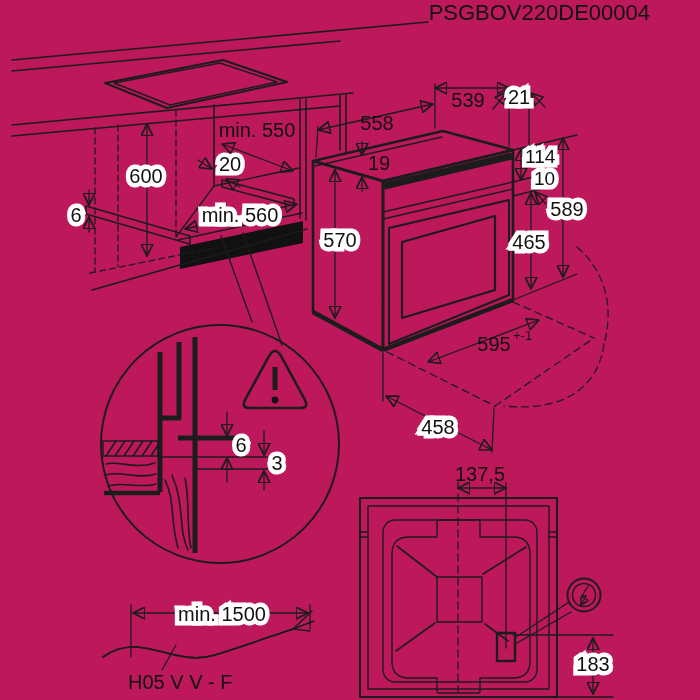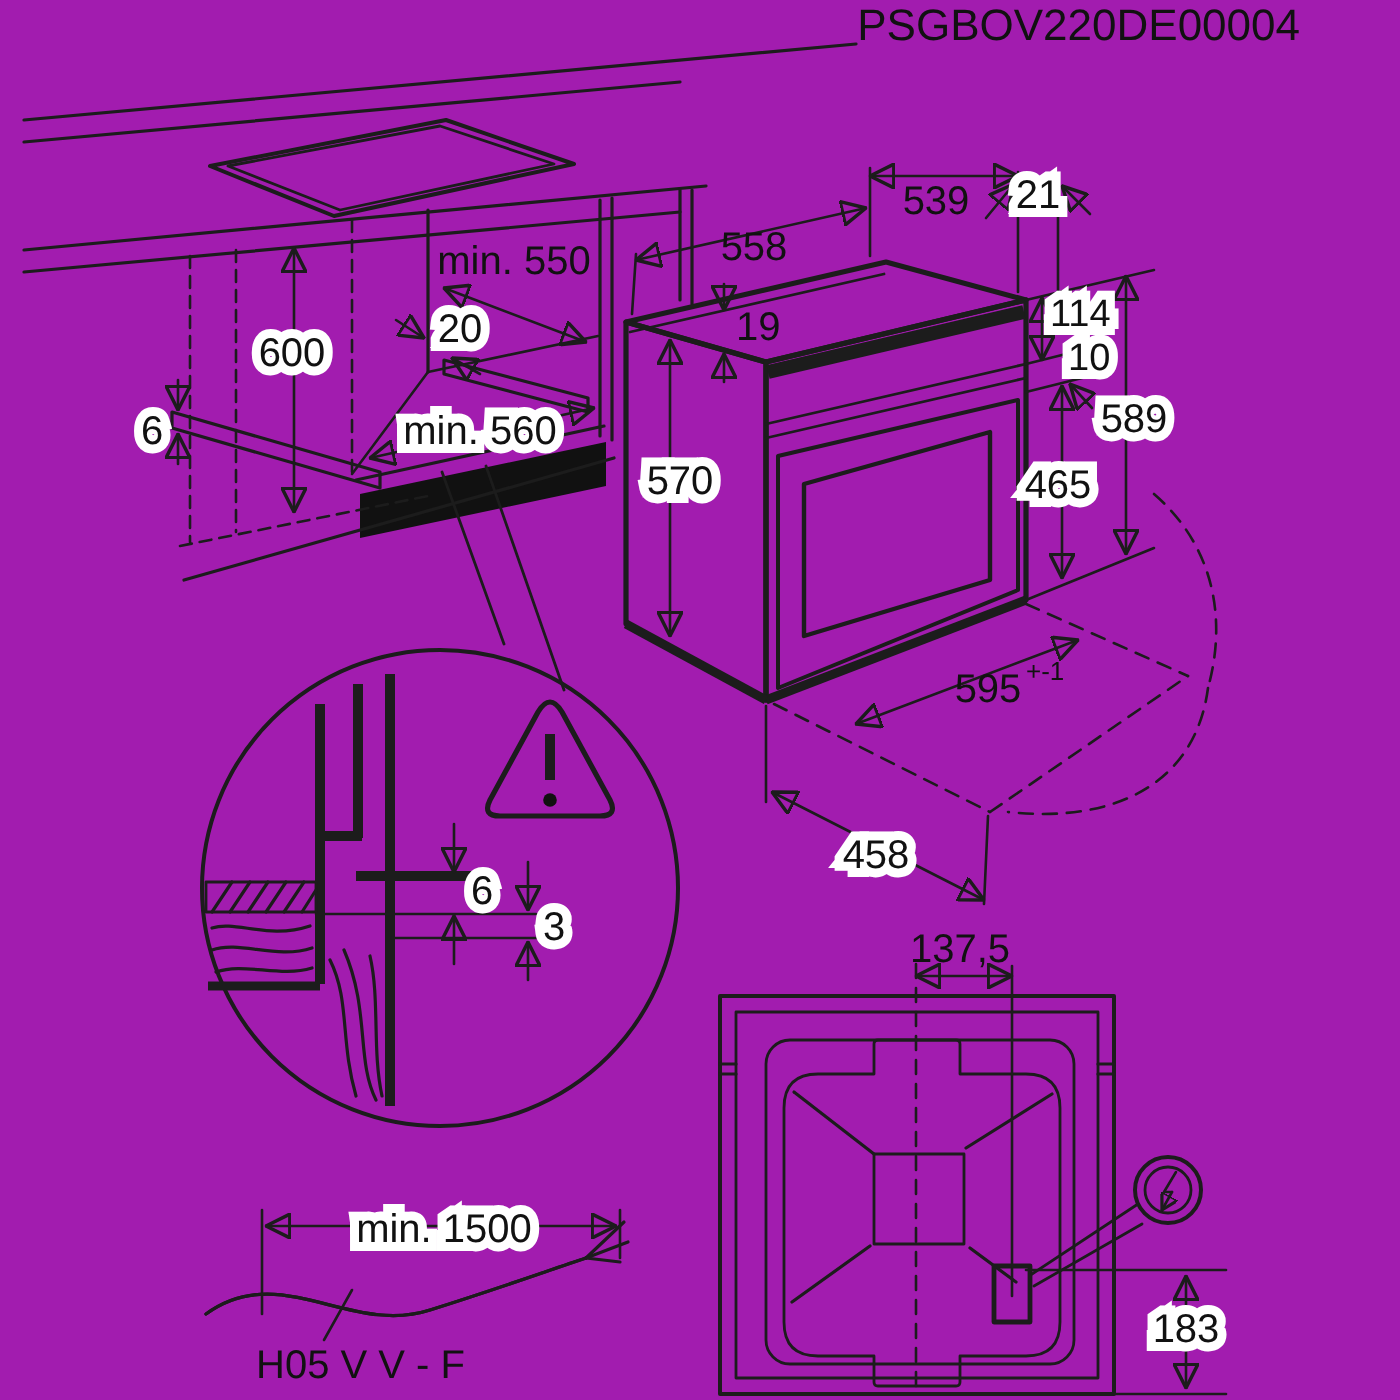--- a/index.html
+++ b/index.html
@@ -1,16 +1,16 @@
 <!DOCTYPE html>
 <html><head>
 <meta charset="utf-8">
 <style>
   html,body{margin:0;padding:0;background:#fff;}
-  .stage{position:relative;width:700px;height:700px;background:#a21caf;overflow:hidden;
+  .stage{position:relative;width:700px;height:700px;background:#be185d;overflow:hidden;
          font-family:"Liberation Sans", sans-serif;}
   svg{position:absolute;left:0;top:0;}
   svg line,svg path,svg polyline,svg polygon,svg rect,svg circle{
     fill:none;stroke:#1c1c1c;stroke-width:1.6;stroke-linecap:round;stroke-linejoin:round;}
   .w12{stroke-width:1.2}.w13{stroke-width:1.3}.w14{stroke-width:1.4}
   .w2{stroke-width:2}.w22{stroke-width:2.2}.w24{stroke-width:2.4}.w26{stroke-width:2.6}
   .heavy{stroke-width:5;stroke-linecap:butt}
   .band{stroke-width:7;stroke-linecap:butt}
   .hvy45{stroke-width:4.5;stroke-linecap:butt}
   .dash{stroke-dasharray:7 5}

